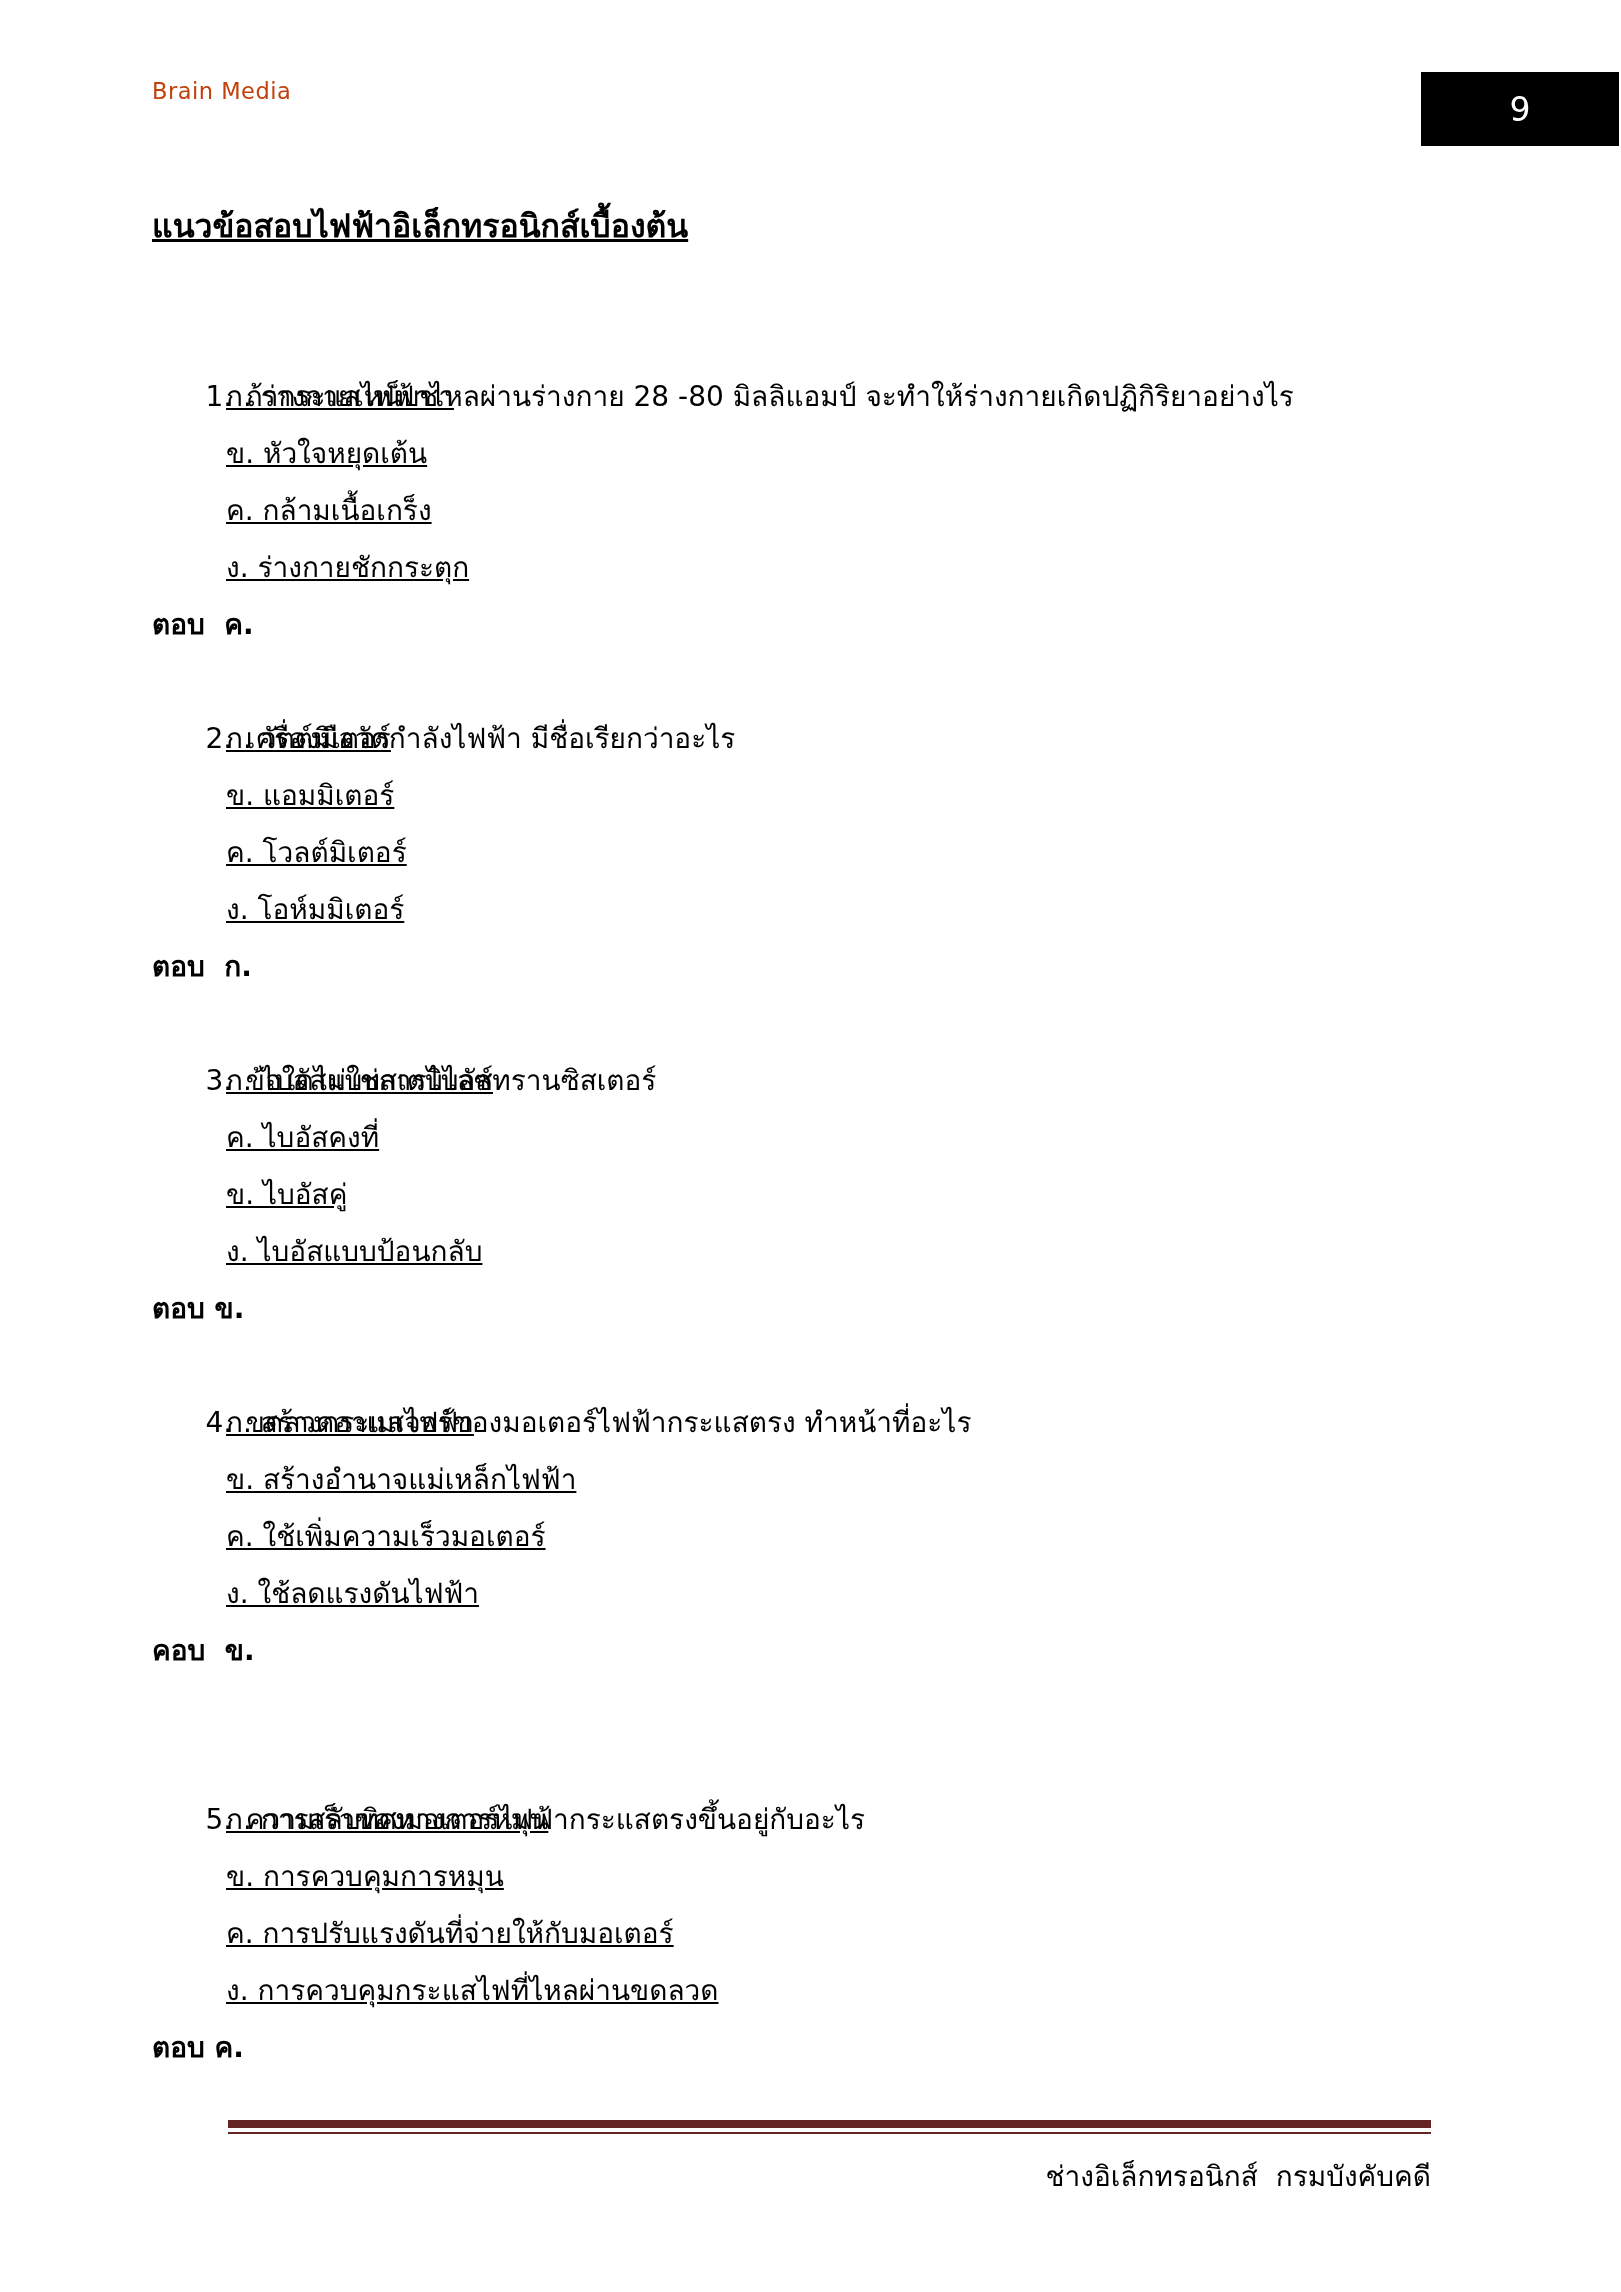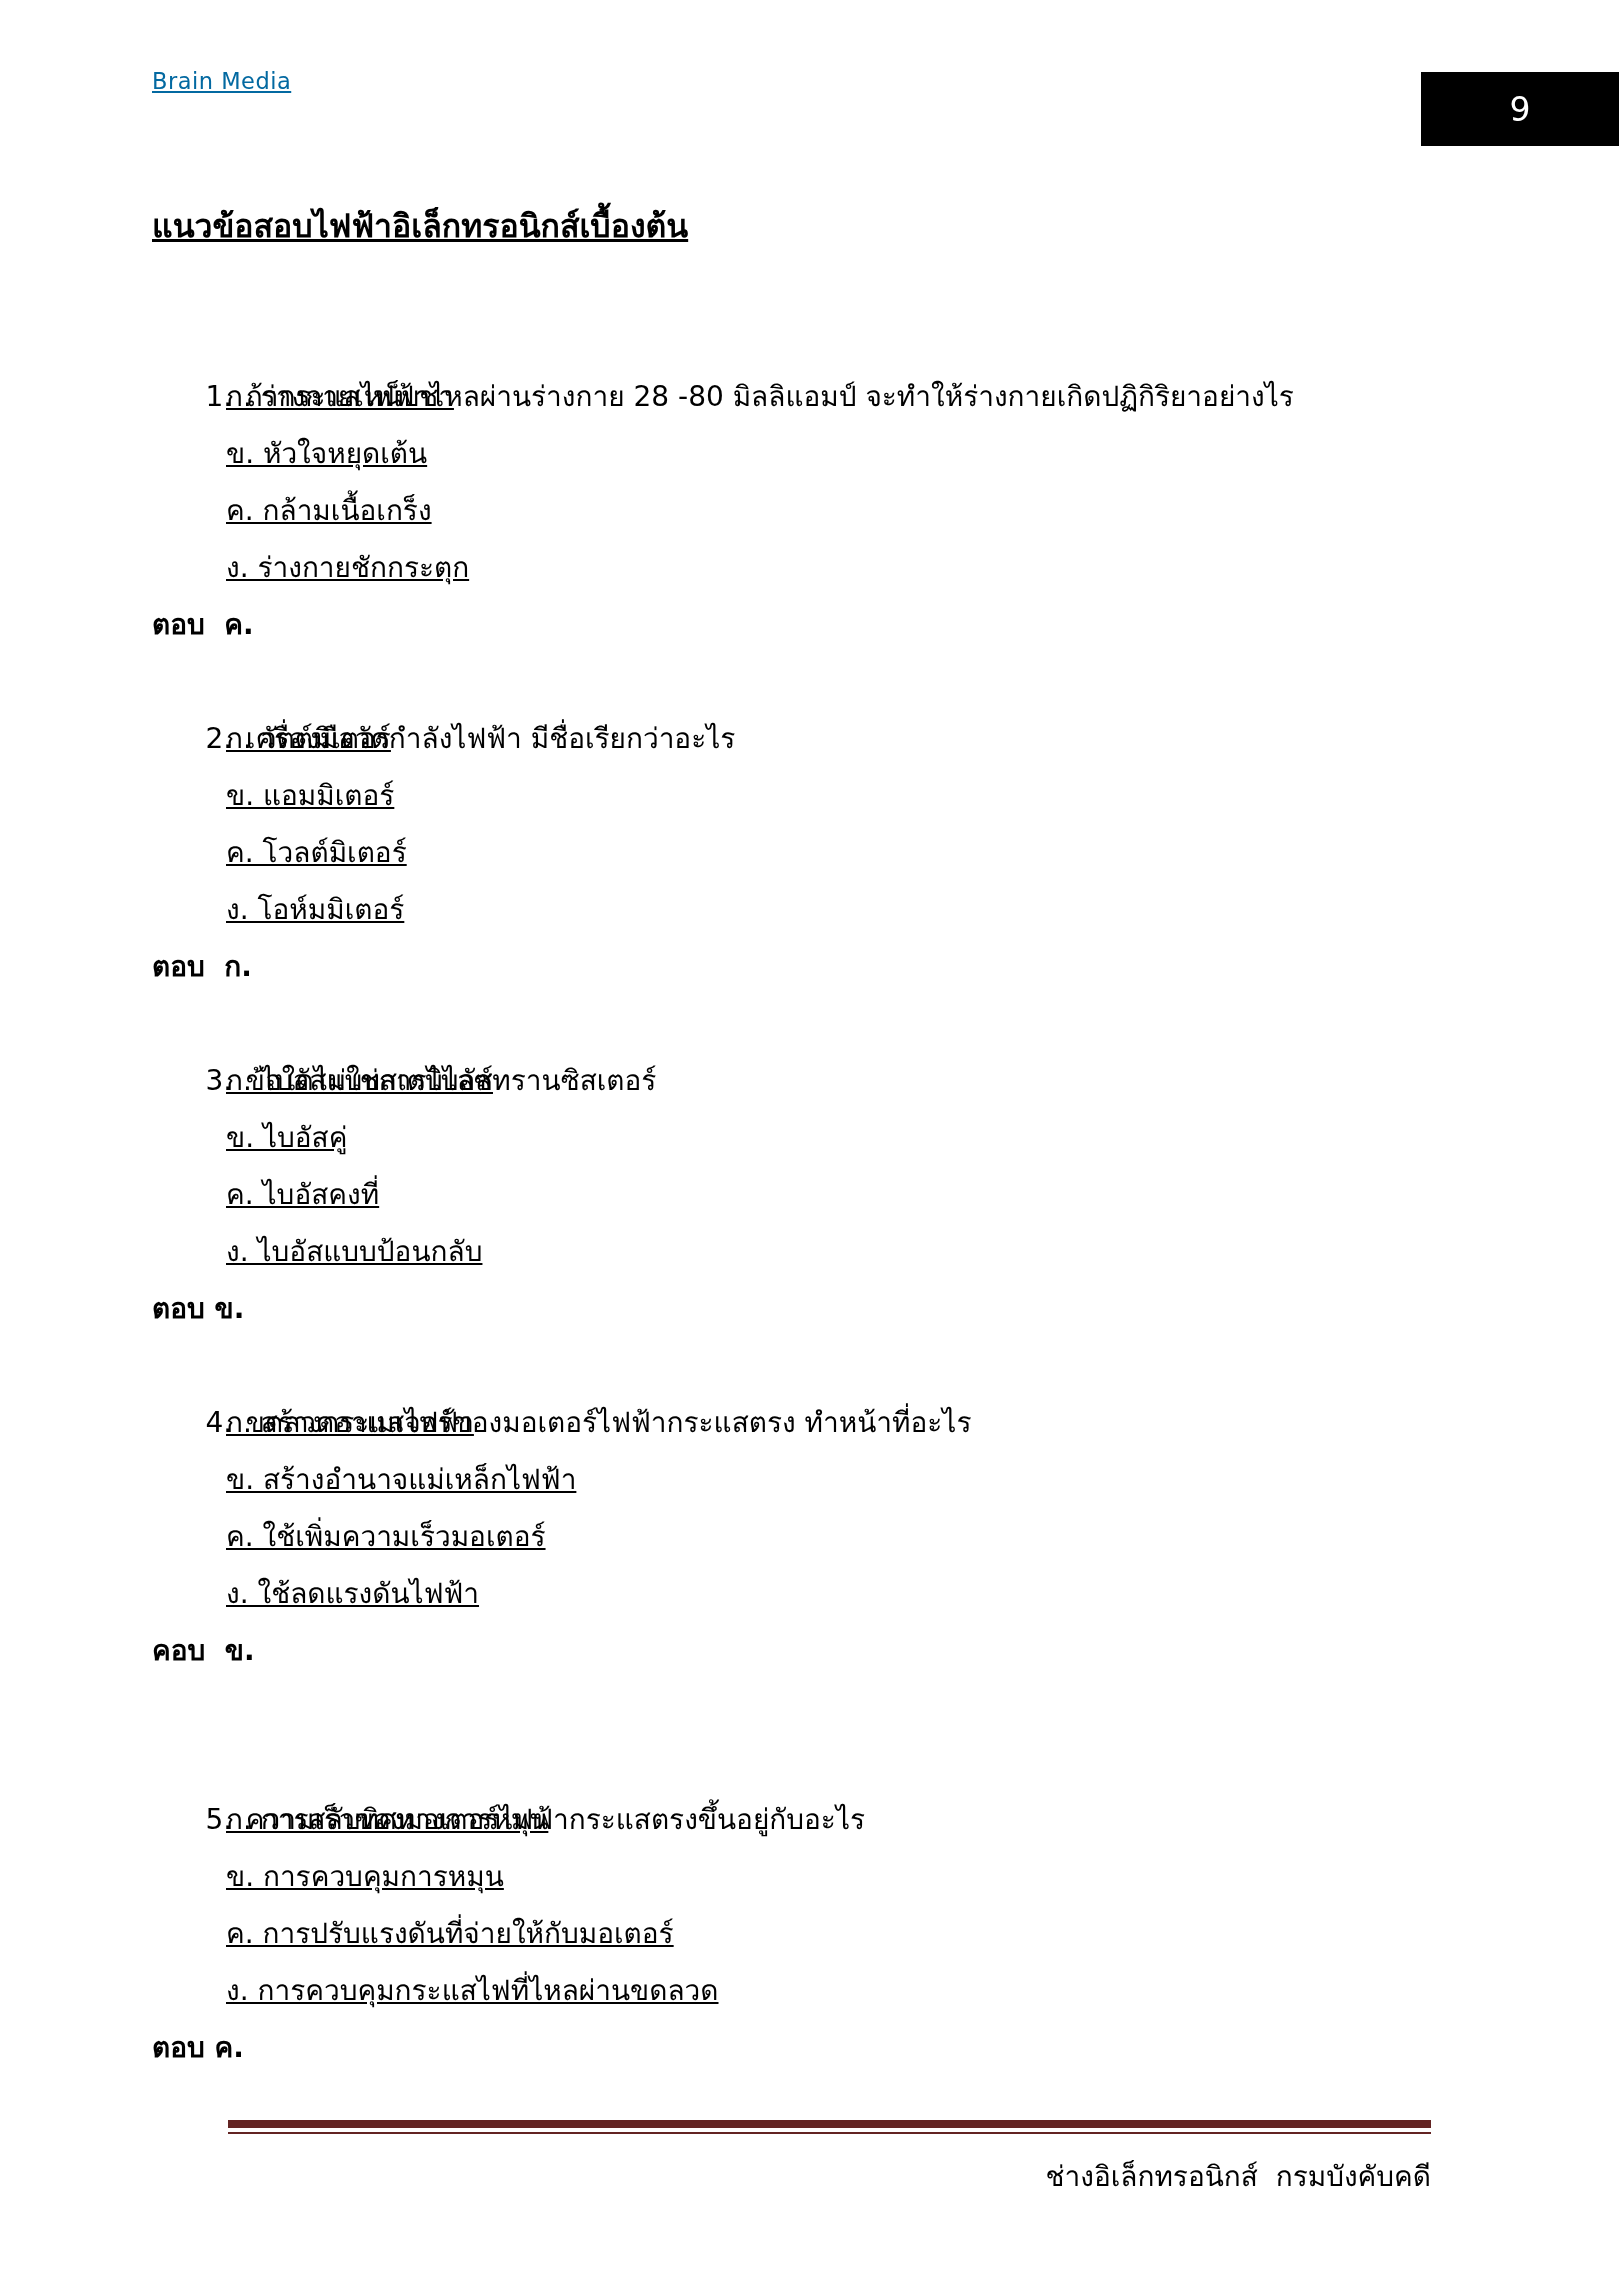--- a/index.html
+++ b/index.html
@@ -16,25 +16,24 @@
   .page {
     position: relative;
     width: 1621px;
     height: 2293px;
     background: #ffffff;
     overflow: hidden;
   }
   .brand {
     position: absolute;
     left: 152px;
-    top: 68px;
+    top: 78px;
     font-size: 22.5px;
-    color: #0369a1;
+    color: #c2410c;
     letter-spacing: 0.5px;
-    text-decoration: underline;
   }
   .page-badge {
     position: absolute;
     left: 1421px;
     top: 72px;
     width: 198px;
     height: 74px;
     background: #000000;
     color: #ffffff;
     display: flex;
@@ -147,22 +146,22 @@
     <div class="answer">ตอบ  ก.</div>
   </section>
 
   <section class="question-block">
     <div class="q-line">
       <span class="q-num">3.</span><span class="q-text">ข้อใดไม่ใช่การไบอัสทรานซิสเตอร์</span>
     </div>
     <div class="choices">
 
     <div class="choice">ก. ไบอัสแบบสเตบิไลซ์</div>
+            <div class="choice">ค. ไบอัสคงที่</div>
             <div class="choice">ข. ไบอัสคู่</div>
-            <div class="choice">ค. ไบอัสคงที่</div>
             <div class="choice">ง. ไบอัสแบบป้อนกลับ</div>
           </div>
     <div class="answer">ตอบ ข.</div>
   </section>
 
   <section class="question-block">
     <div class="q-line">
       <span class="q-num">4.</span><span class="q-text">ขดลวดอาเมเจอร์ของมอเตอร์ไฟฟ้ากระแสตรง ทำหน้าที่อะไร</span>
     </div>
     <div class="choices">

